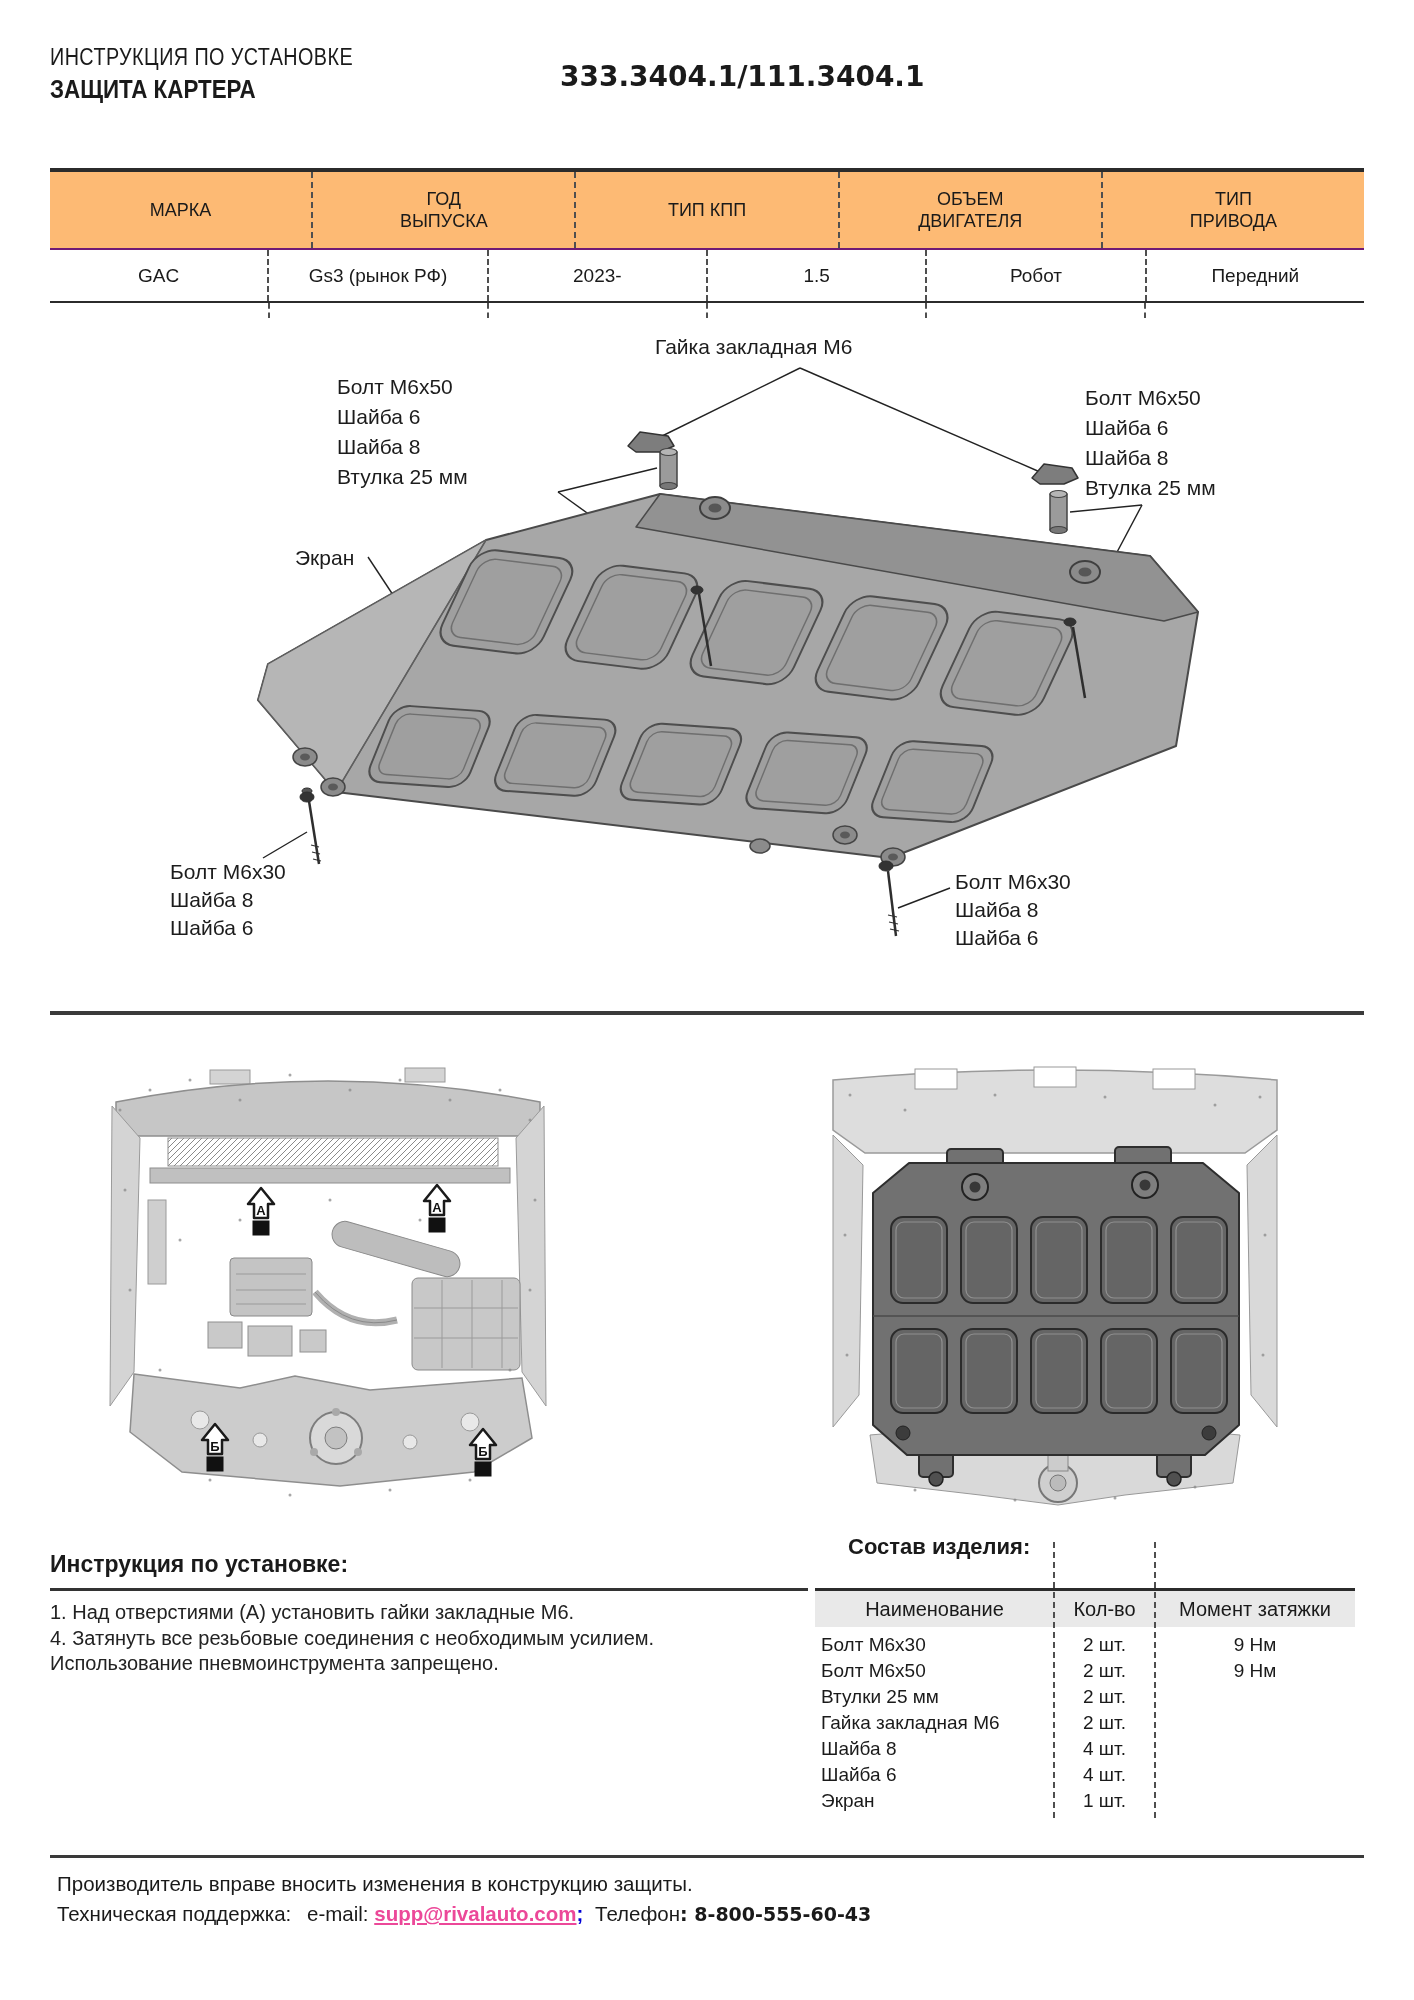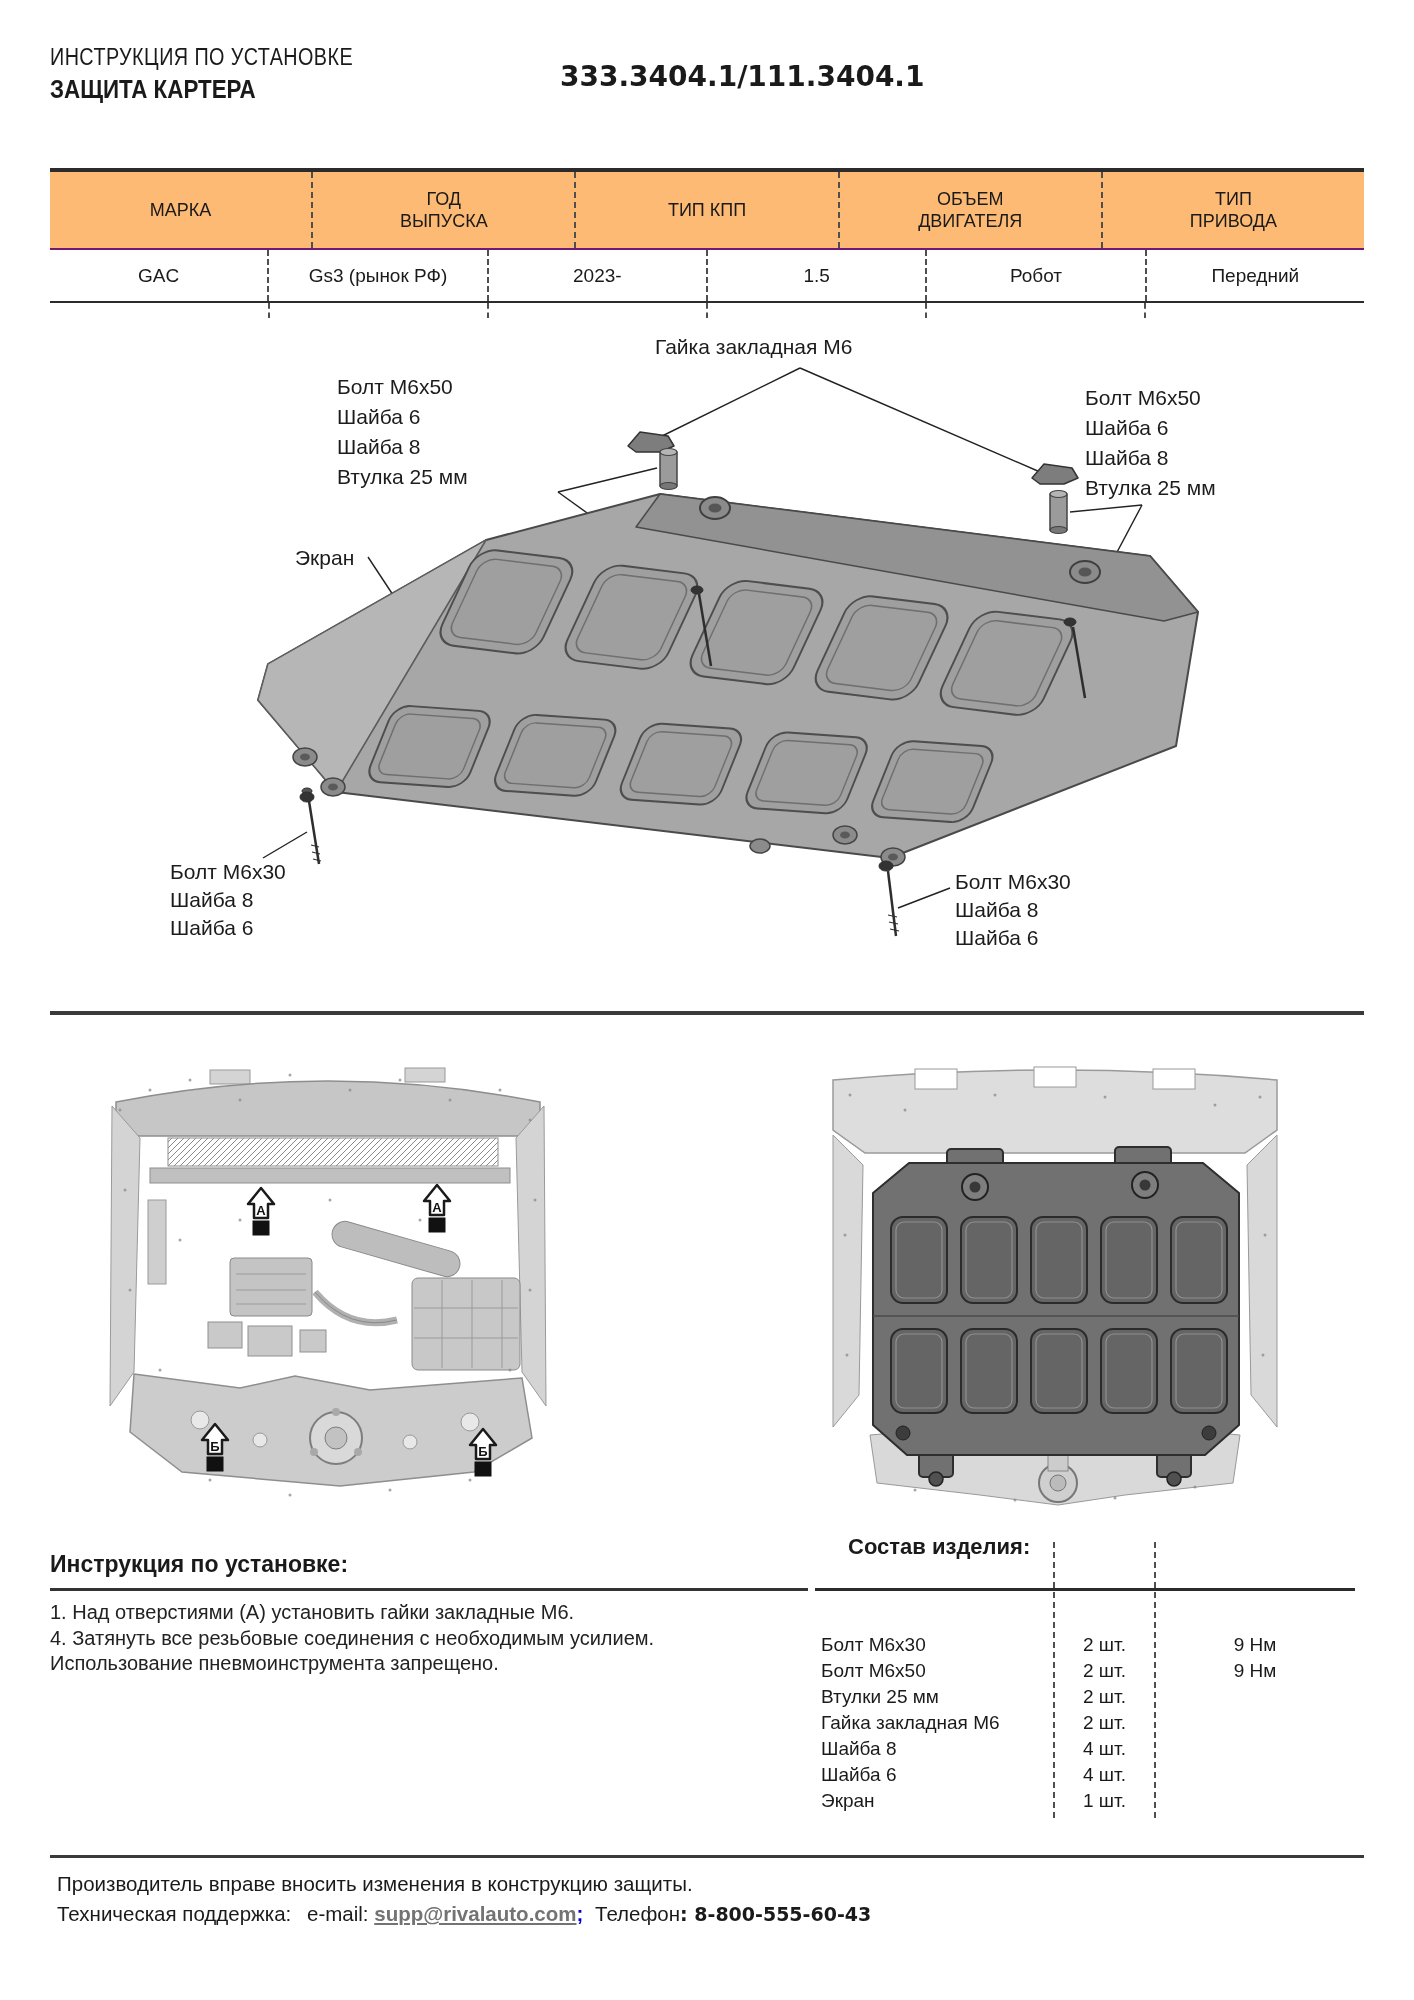--- a/index.html
+++ b/index.html
@@ -45,21 +45,21 @@
   .pc1{width:239px;} .pc2{width:101px;} .pc3{width:200px;}
   .parts-rows{position:absolute;left:0;top:90px;width:540px;}
   .parts-row{display:flex;height:26px;align-items:center;font-size:19px;}
   .parts-row .pc1{padding-left:6px;box-sizing:border-box;text-align:left;}
   .parts-row .pc2,.parts-row .pc3{text-align:center;}
   .pdash{position:absolute;top:0;height:276px;width:0;border-left:2px dashed #4f4f4f;}
 
   
   .foot-line{font-size:20.5px;white-space:nowrap;}
   .foot-line b{font-family:"DejaVu Sans",sans-serif;font-size:19px;}
-  a.email{color:#737373;font-weight:bold;text-decoration:underline;}
+  a.email{color:#ec4899;font-weight:bold;text-decoration:underline;}
   .blue{color:#0000d6;font-weight:bold;}
 </style>
 </head>
 <body>
 
 <div class="page">
 
   <div class="abs doc-type" style="left:50px;top:44px">ИНСТРУКЦИЯ ПО УСТАНОВКЕ</div>
   <div class="abs product" style="left:50px;top:74px">ЗАЩИТА КАРТЕРА</div>
   <div class="abs part-number" style="left:560px;top:60px">333.3404.1/111.3404.1</div>
@@ -397,20 +397,25 @@
   <div class="abs inst-heading" style="left:50px;top:1551px">Инструкция по установке:</div>
   <div class="abs inst-underline" style="left:50px;top:1588px;width:758px"></div>
   <div class="abs inst-steps" style="left:50px;top:1600px">
     <div>1. Над отверстиями (А) установить гайки закладные М6.</div>
     <div>4. Затянуть все резьбовые соединения с необходимым усилием. Использование пневмоинструмента запрещено.</div>
   </div>
 
   <div class="abs parts-heading" style="left:848px;top:1534px">Состав изделия:</div>
   <div class="abs parts">
     <div class="parts-topborder"></div>
+    <div class="parts-head">
+      <span class="pc1">Наименование</span>
+      <span class="pc2">Кол-во</span>
+      <span class="pc3">Момент затяжки</span>
+    </div>
     <div class="parts-rows">
       <div class="parts-row">
         <span class="pc1">Болт М6х30</span>
         <span class="pc2">2 шт.</span>
         <span class="pc3">9 Нм</span>
       </div>
       <div class="parts-row">
         <span class="pc1">Болт М6х50</span>
         <span class="pc2">2 шт.</span>
         <span class="pc3">9 Нм</span>

